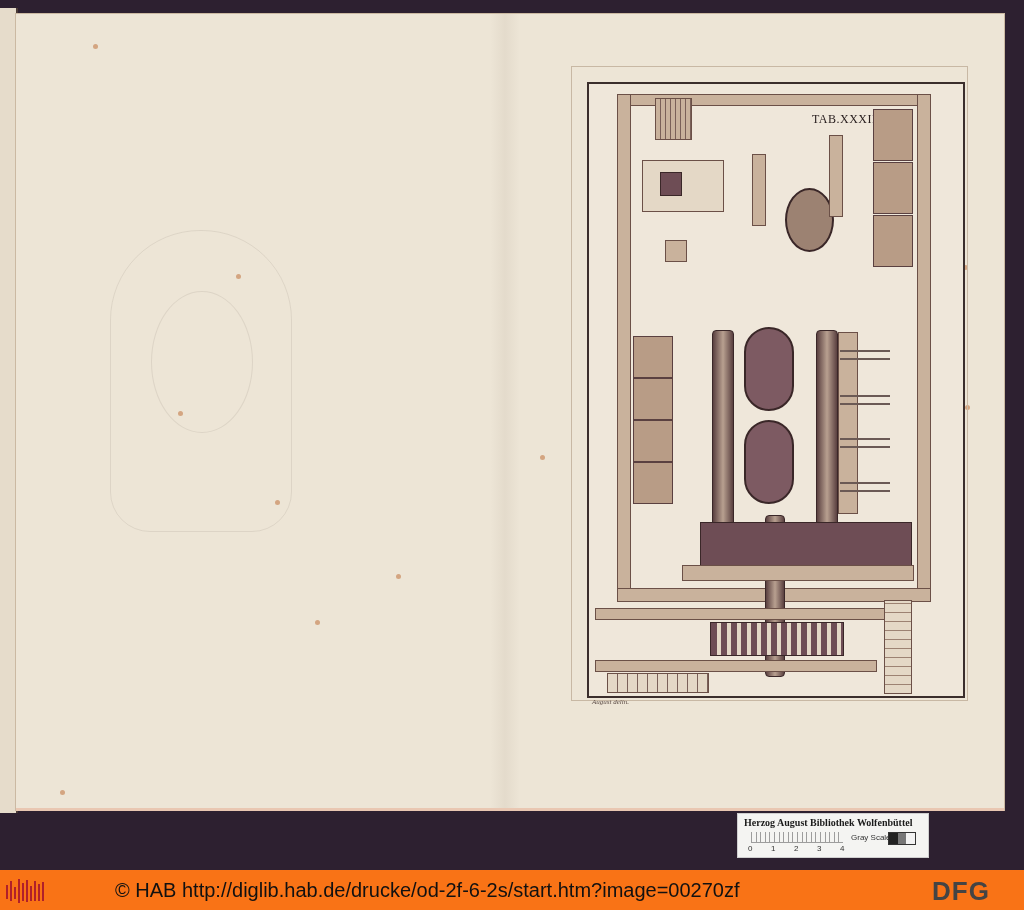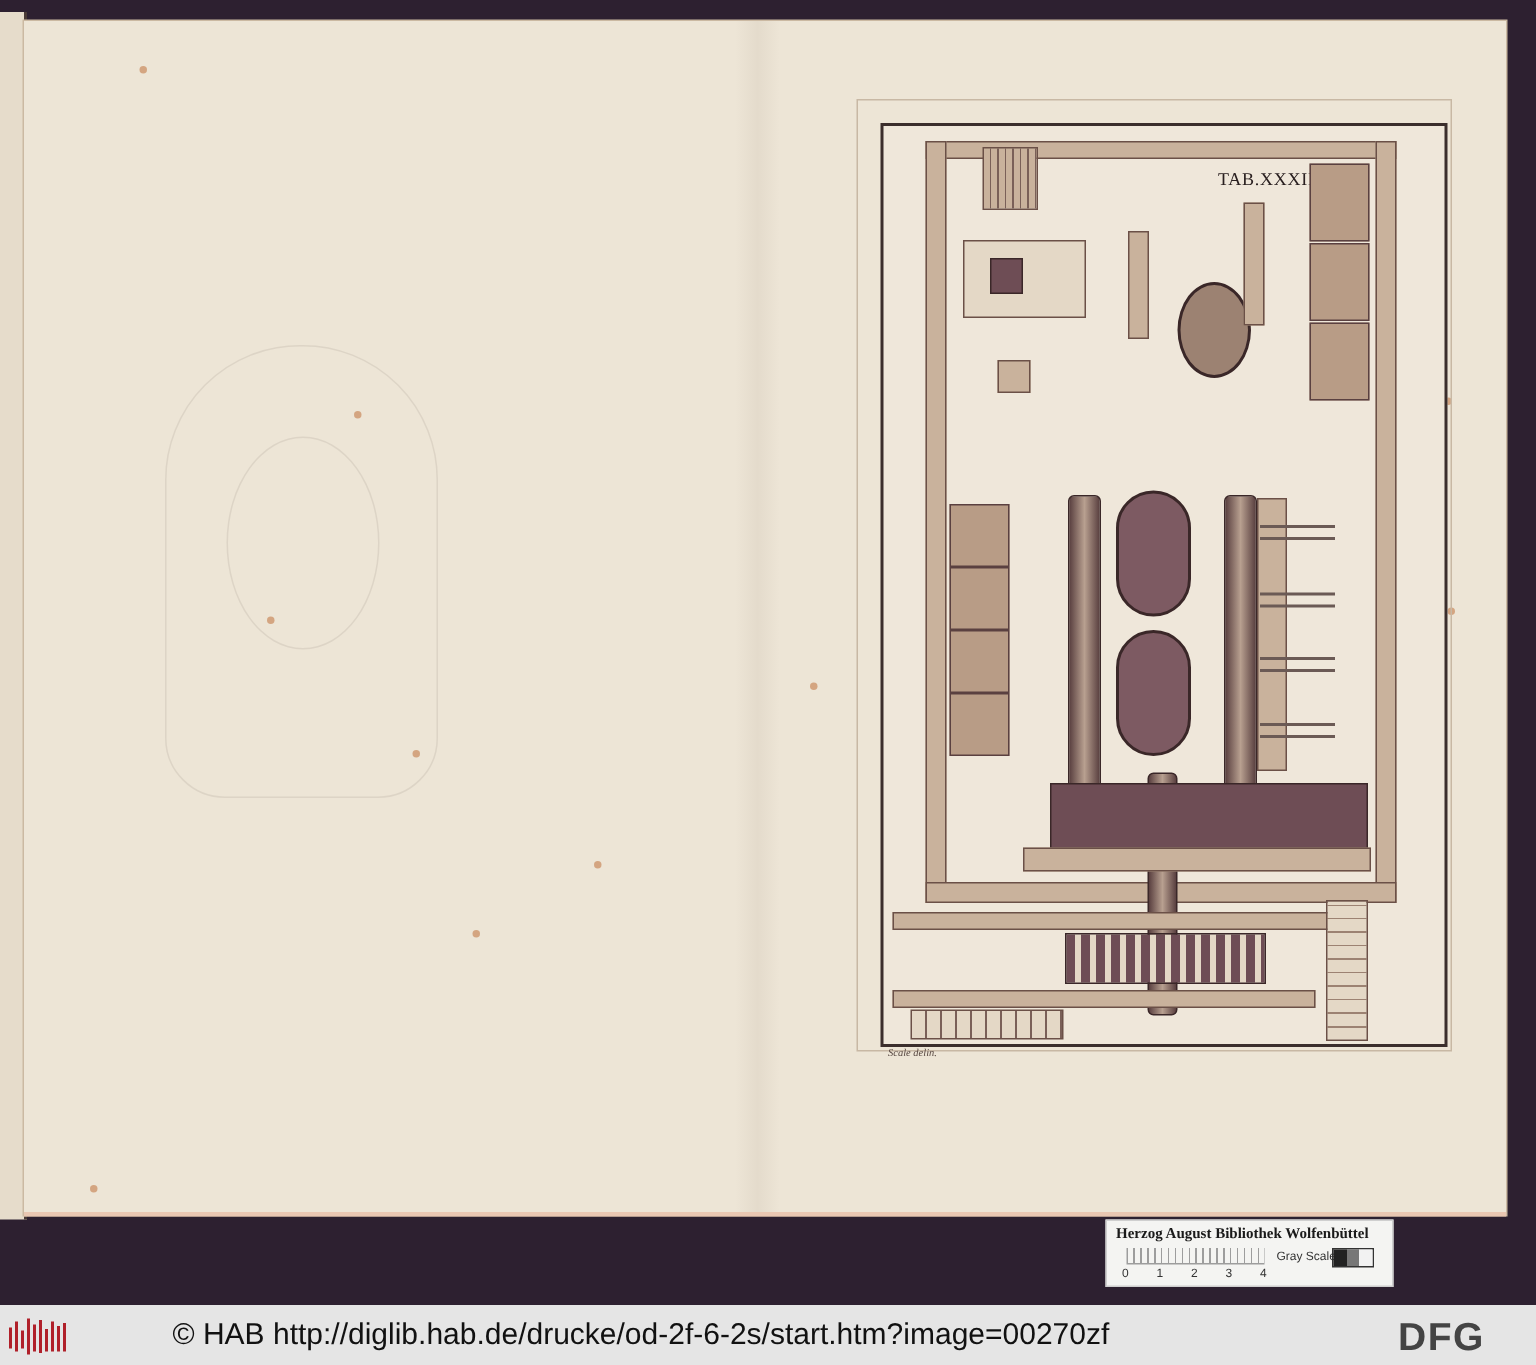--- a/index.html
+++ b/index.html
@@ -30,21 +30,21 @@
   .scale-card { position:absolute; left:737px; top:813px; width:190px; height:43px; background:#f4f4f2; border:1px solid #cfcfcf; }
   .scale-title { position:absolute; left:6px; top:3px; font-family:"Liberation Serif", serif; font-weight:bold; font-size:10px; color:#1a1a1a; white-space:nowrap; }
   .ruler { position:absolute; left:13px; top:18px; width:92px; height:10px; border-bottom:1px solid #888;
            background-image: repeating-linear-gradient(90deg,#888 0,#888 1px,transparent 1px,transparent 4.6px); opacity:.8; }
   .ruler-nums { position:absolute; left:10px; top:30px; width:110px; font-size:8px; color:#333; }
   .ruler-nums span { position:absolute; }
   .gray-label { position:absolute; left:113px; top:19px; font-size:8px; color:#333; }
   .gray-swatch { position:absolute; left:150px; top:18px; width:26px; height:11px; border:1px solid #333; display:flex; }
   .gray-swatch i { flex:1; display:block; }
 
-  .footer { position:absolute; left:0; top:870px; width:1024px; height:40px; background:#e5e5e5; }
+  .footer { position:absolute; left:0; top:870px; width:1024px; height:40px; background:#f97316; }
   .footer-logo { position:absolute; left:5px; top:7px; width:42px; height:28px; }
   .footer-text { position:absolute; left:115px; top:9px; font-size:20px; color:#111; white-space:nowrap; }
   .dfg-logo { position:absolute; left:932px; top:6px; font-family:Liberation Sans, sans-serif; font-weight:bold; font-size:26px; color:#444; letter-spacing:1px; }
 </style>
 </head>
 <body>
 
 <div class="viewer">
   <div class="left-edge"></div>
   <div class="page"></div>
@@ -59,21 +59,21 @@
   <div class="spot" style="left:60px;top:790px;"></div>
   <div class="spot" style="left:965px;top:405px;"></div>
   <div class="spot" style="left:963px;top:265px;"></div>
   <div class="spot" style="left:396px;top:574px;"></div>
   <div class="spot" style="left:315px;top:620px;"></div>
   <div class="spot" style="left:540px;top:455px;"></div>
 
   <div class="plate"></div>
   <div class="plate-frame"></div>
   <div class="plate-title">TAB.XXXII.</div>
-  <div class="credit">Scale delin.</div>
+  <div class="credit">August delin.</div>
 
   <div class="wall" style="left:617px;top:94px;width:312px;height:10px;"></div>
   <div class="wall" style="left:617px;top:94px;width:12px;height:506px;"></div>
   <div class="wall" style="left:917px;top:94px;width:12px;height:506px;"></div>
   <div class="wall" style="left:617px;top:588px;width:312px;height:12px;"></div>
   <div class="wall" style="left:655px;top:98px;width:35px;height:40px;background:repeating-linear-gradient(90deg,#c9b29c 0,#c9b29c 4px,#7a6058 4px,#7a6058 5px);"></div>
   <div class="wall" style="left:642px;top:160px;width:80px;height:50px;background:#e4d8c6;"></div>
   <div class="dark" style="left:660px;top:172px;width:20px;height:22px;"></div>
   <div class="wall" style="left:752px;top:154px;width:12px;height:70px;"></div>
   <div class="oval" style="left:785px;top:188px;width:45px;height:60px;"></div>

